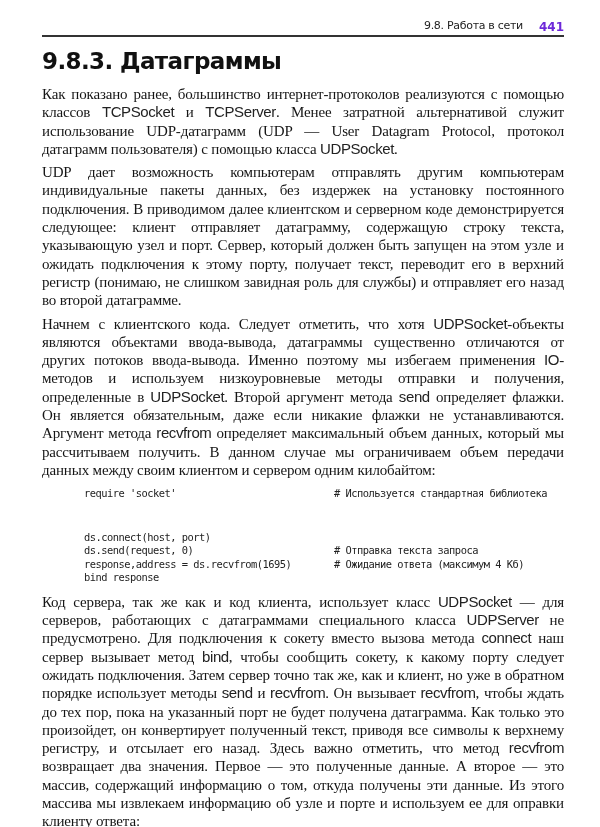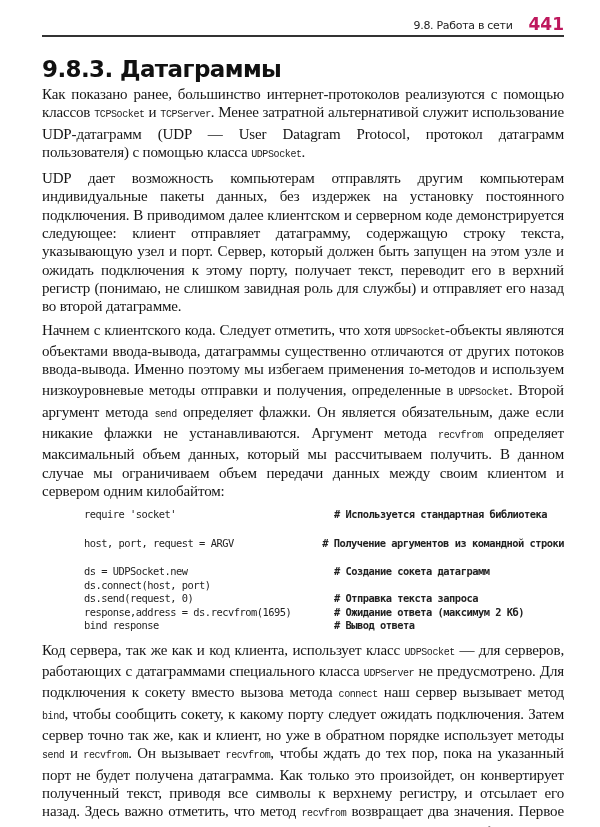--- a/index.html
+++ b/index.html
@@ -1,30 +1,30 @@
 <!DOCTYPE html>
 <html><head>
 <meta charset="utf-8">
 <style>
   html, body { margin: 0; padding: 0; background: #ffffff; }
   body { width: 600px; height: 827px; position: relative; overflow: hidden; color: #151515; }
   .page { position: absolute; left: 42px; top: 0; width: 522px; }
   .running-head { position: absolute; top: 12px; right: 0; height: 22px; display: flex; align-items: flex-end; gap: 16px; }
   .rh-title { font-family: "DejaVu Sans", sans-serif; font-size: 11px; letter-spacing: -0.3px; color: #222; padding-bottom: 2px; }
-  .rh-page { font-family: "DejaVu Sans", sans-serif; font-weight: bold; font-size: 17px; color: #be185d; }
+  .rh-page { font-family: "DejaVu Sans", sans-serif; font-weight: bold; font-size: 12px; color: #6d28d9; }
   .rule { position: absolute; top: 35px; left: 0; width: 522px; height: 2px; background: #333; }
-  .heading { position: absolute; top: 56px; left: 0; margin: 0; font-family: "DejaVu Sans", sans-serif; font-weight: bold; font-size: 23px; letter-spacing: -0.6px; color: #111; }
+  .heading { position: absolute; top: 48px; left: 0; margin: 0; font-family: "DejaVu Sans", sans-serif; font-weight: bold; font-size: 23px; letter-spacing: -0.6px; color: #111; }
   .body { position: absolute; top: 85px; left: 0; width: 522px; }
   p { margin: 0 0 5px 0; font-family: "Liberation Serif", serif; font-size: 15px; line-height: 18.3px; text-align: justify; text-indent: 0; letter-spacing: -0.15px; }
-  .code-inline { font-family: Liberation Mono, monospace; font-size: 10px; letter-spacing: -0.4px; color: #222; }
+  .code-inline { font-family: Liberation Sans, sans-serif; font-size: 15px; letter-spacing: -0.4px; color: #222; }
   .code-block { margin: 8px 0 8px 0; font-family: "DejaVu Sans Mono", monospace; font-size: 10.4px; letter-spacing: -0.5px; color: #222; }
   .code-line { display: flex; height: 13.5px; line-height: 13.5px; white-space: pre; margin-left: 36px; }
   .code-line.blank { height: 15px; }
   .code-src { width: 250px; padding-left: 6px; }
-  .code-cmt { flex: 1; font-weight: bold; }
+  .code-cmt { flex: 1; }
 </style>
 </head>
 <body>
 
 <div class="page">
   <div class="running-head">
     <span class="rh-title">9.8. Работа в сети</span>
     <span class="rh-page">441</span>
   </div>
   <div class="rule"></div>
@@ -33,25 +33,23 @@
 
   <div class="body">
     <div id="paras-before">
         <p><span>Как показано ранее, большинство интернет-протоколов реализуются с помощью классов </span><span class="code-inline">TCPSocket</span><span> и </span><span class="code-inline">TCPServer</span><span>. Менее затратной альтернативой служит использование UDP-датаграмм (UDP — User Datagram Protocol, протокол датаграмм пользователя) с помощью класса </span><span class="code-inline">UDPSocket</span><span>.</span></p>
         <p><span>UDP дает возможность компьютерам отправлять другим компьютерам индивидуальные пакеты данных, без издержек на установку постоянного подключения. В приводимом далее клиентском и серверном коде демонстрируется следующее: клиент отправляет датаграмму, содержащую строку текста, указывающую узел и порт. Сервер, который должен быть запущен на этом узле и ожидать подключения к этому порту, получает текст, переводит его в верхний регистр (понимаю, не слишком завидная роль для службы) и отправляет его назад во второй датаграмме.</span></p>
         <p><span>Начнем с клиентского кода. Следует отметить, что хотя </span><span class="code-inline">UDPSocket</span><span>-объекты являются объектами ввода-вывода, датаграммы существенно отличаются от других потоков ввода-вывода. Именно поэтому мы избегаем применения </span><span class="code-inline">IO</span><span>-методов и используем низкоуровневые методы отправки и получения, определенные в </span><span class="code-inline">UDPSocket</span><span>. Второй аргумент метода </span><span class="code-inline">send</span><span> определяет флажки. Он является обязательным, даже если никакие флажки не устанавливаются. Аргумент метода </span><span class="code-inline">recvfrom</span><span> определяет максимальный объем данных, который мы рассчитываем получить. В данном случае мы ограничиваем объем передачи данных между своим клиентом и сервером одним килобайтом:</span></p>
       </div>
     <div class="code-block" id="code-block">
         <div class="code-line"><span class="code-src">require 'socket'</span><span class="code-cmt"># Используется стандартная библиотека</span></div>
         <div class="code-line blank"><span class="code-src"></span><span class="code-cmt"></span></div>
-        <div class="code-line"><span class="code-src">host, port, request = ARGV</span><span class="code-cmt"># Получение аргументов из командной строки</span></div>
         <div class="code-line blank"><span class="code-src"></span><span class="code-cmt"></span></div>
-        <div class="code-line"><span class="code-src">ds = UDPSocket.new</span><span class="code-cmt"># Создание сокета датаграмм</span></div>
         <div class="code-line"><span class="code-src">ds.connect(host, port)</span></div>
         <div class="code-line"><span class="code-src">ds.send(request, 0)</span><span class="code-cmt"># Отправка текста запроса</span></div>
-        <div class="code-line"><span class="code-src">response,address = ds.recvfrom(1695)</span><span class="code-cmt"># Ожидание ответа (максимум 2 Кб)</span></div>
-        <div class="code-line"><span class="code-src">bind response</span><span class="code-cmt"># Вывод ответа</span></div>
+        <div class="code-line"><span class="code-src">response,address = ds.recvfrom(1695)</span><span class="code-cmt"># Ожидание ответа (максимум 4 Кб)</span></div>
+        <div class="code-line"><span class="code-src">bind response</span></div>
       </div>
     <div id="paras-after">
         <p><span>Код сервера, так же как и код клиента, использует класс </span><span class="code-inline">UDPSocket</span><span> — для серверов, работающих с датаграммами специального класса </span><span class="code-inline">UDPServer</span><span> не предусмотрено. Для подключения к сокету вместо вызова метода </span><span class="code-inline">connect</span><span> наш сервер вызывает метод </span><span class="code-inline">bind</span><span>, чтобы сообщить сокету, к какому порту следует ожидать подключения. Затем сервер точно так же, как и клиент, но уже в обратном порядке использует методы </span><span class="code-inline">send</span><span> и </span><span class="code-inline">recvfrom</span><span>. Он вызывает </span><span class="code-inline">recvfrom</span><span>, чтобы ждать до тех пор, пока на указанный порт не будет получена датаграмма. Как только это произойдет, он конвертирует полученный текст, приводя все символы к верхнему регистру, и отсылает его назад. Здесь важно отметить, что метод </span><span class="code-inline">recvfrom</span><span> возвращает два значения. Первое — это полученные данные. А второе — это массив, содержащий информацию о том, откуда получены эти данные. Из этого массива мы извлекаем информацию об узле и порте и используем ее для оправки клиенту ответа:</span></p>
       </div>
   </div>
 </div>
 
 </body></html>

